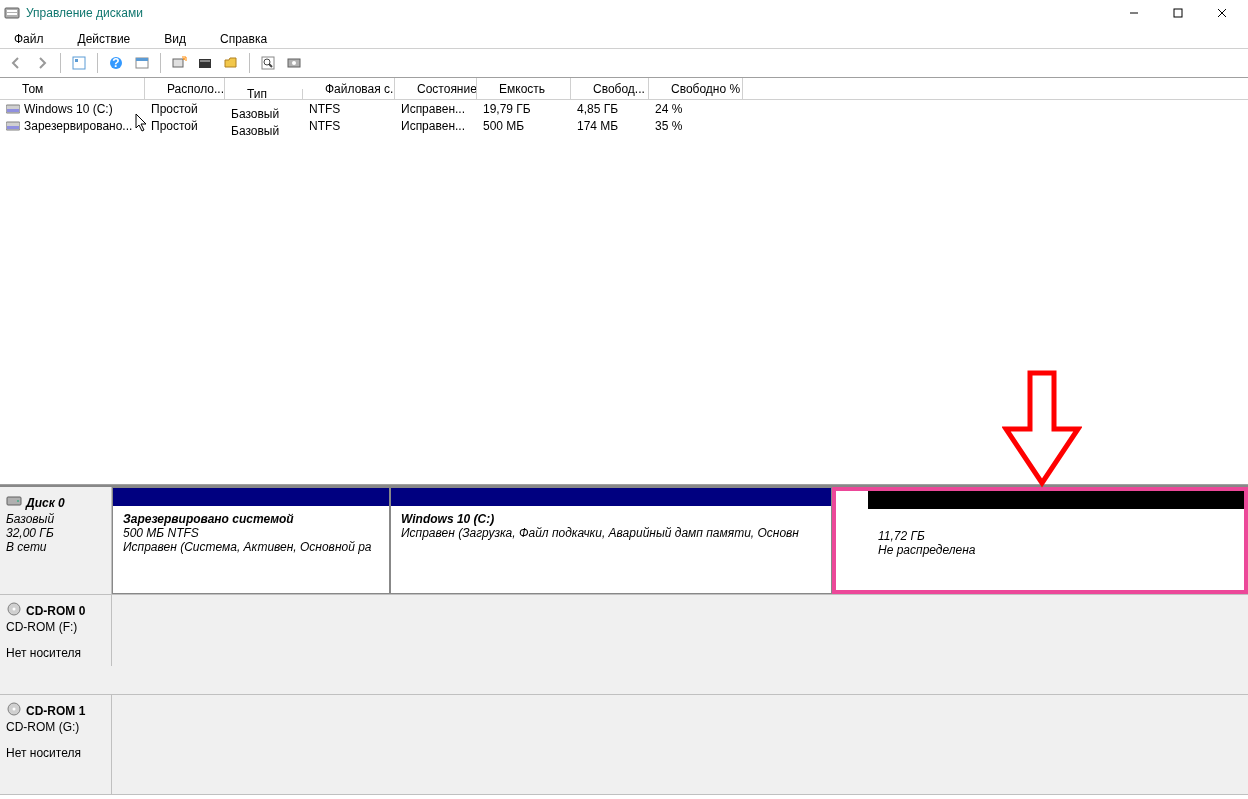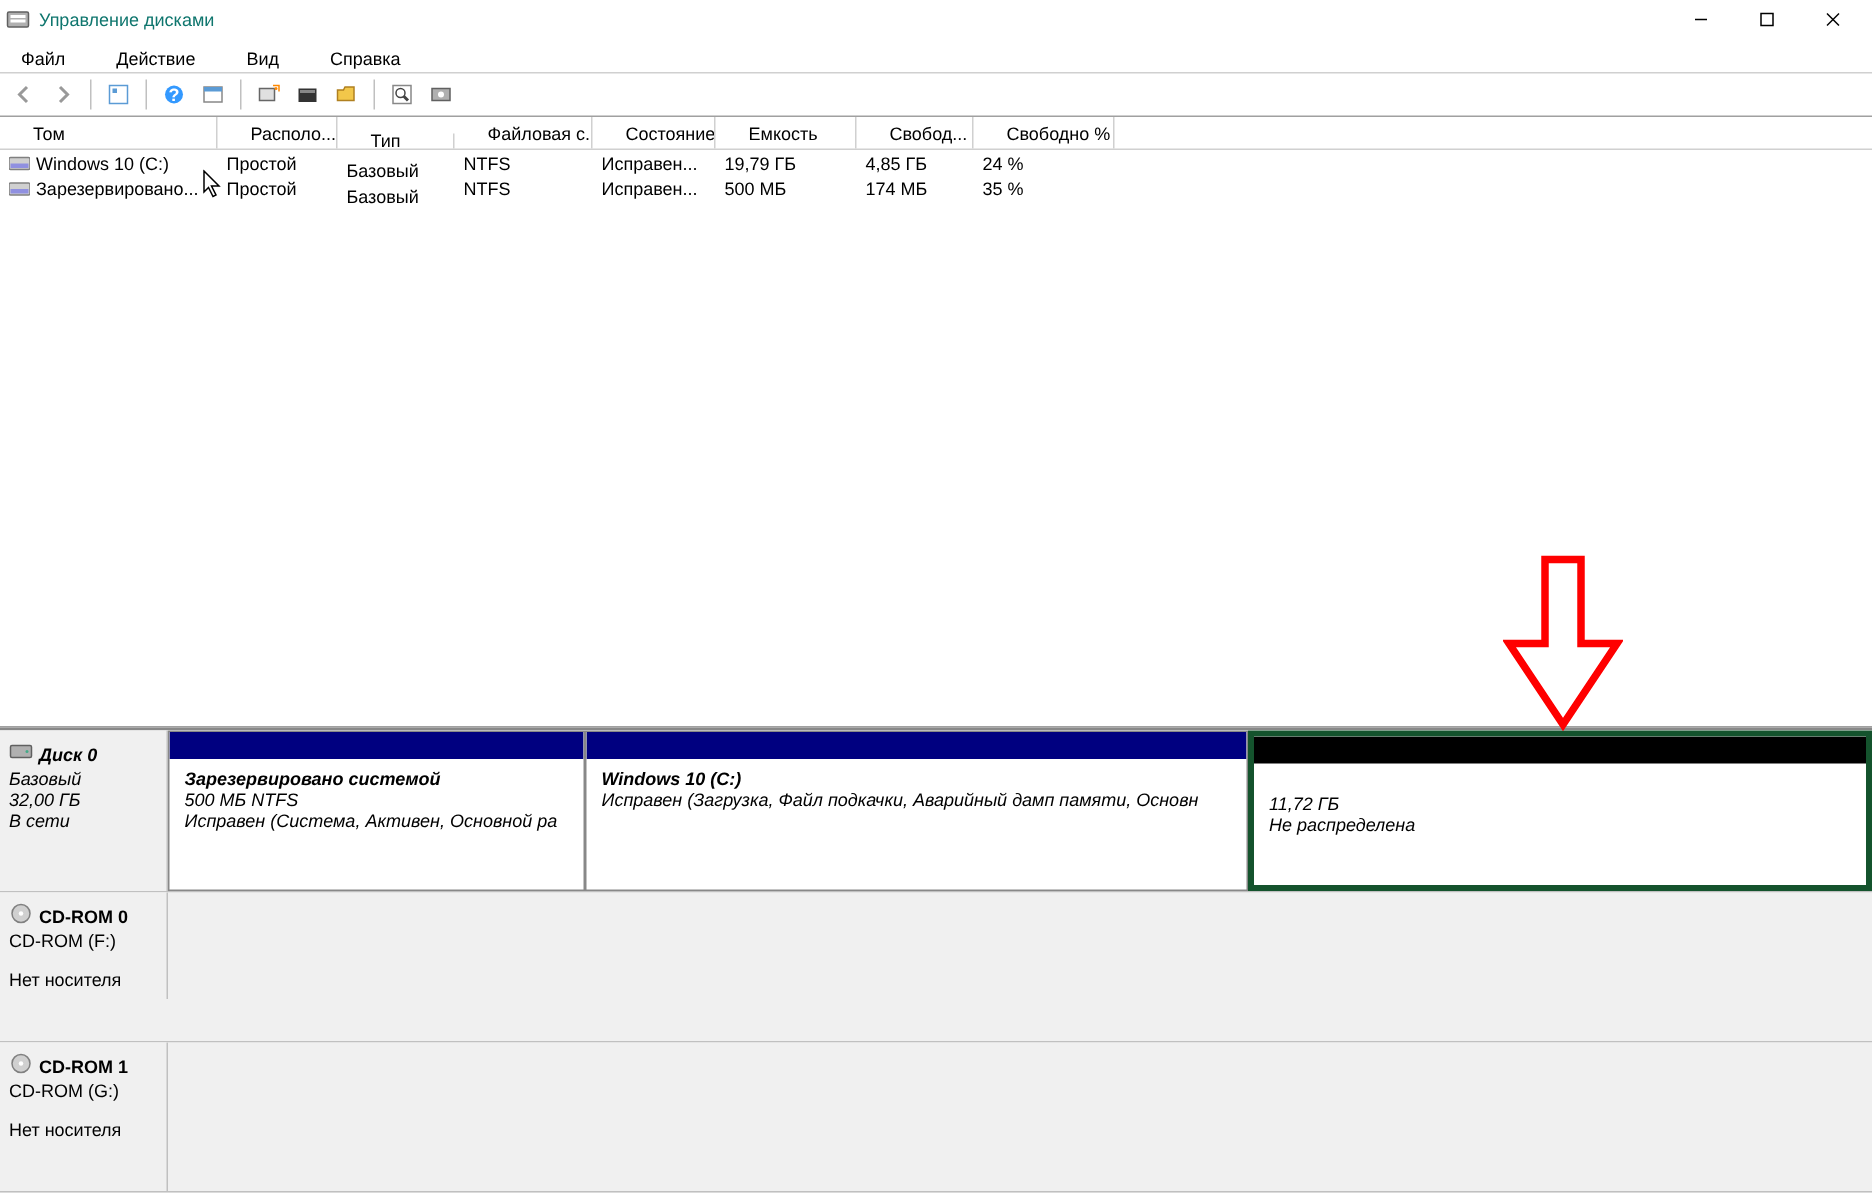--- a/index.html
+++ b/index.html
@@ -43,21 +43,21 @@
   .disk-body { flex:1; padding:0; display:flex; position:relative; }
 
   .part { margin:0; background:#fff; border:1px solid #888; display:flex; flex-direction:column; overflow:hidden; }
   .part .part-hdr { height:18px; }
   .part .part-txt { padding: 6px 10px; }
   .part .part-name { font-weight:bold; }
 
   .part-hdr.navy { background:#000080; }
   .part-hdr.black { background:#000000; }
 
-  .unalloc-box { border:4px solid #14532d; }
+  .unalloc-box { border:4px solid #ec4899;padding-left:32px; }
 
   
   .red-arrow { position:absolute; left:1002px; top:369px; pointer-events:none; }
 
   
   .cursor { position:absolute; left:135px; top:113px; pointer-events:none; }
 </style>
 </head>
 <body>
 

